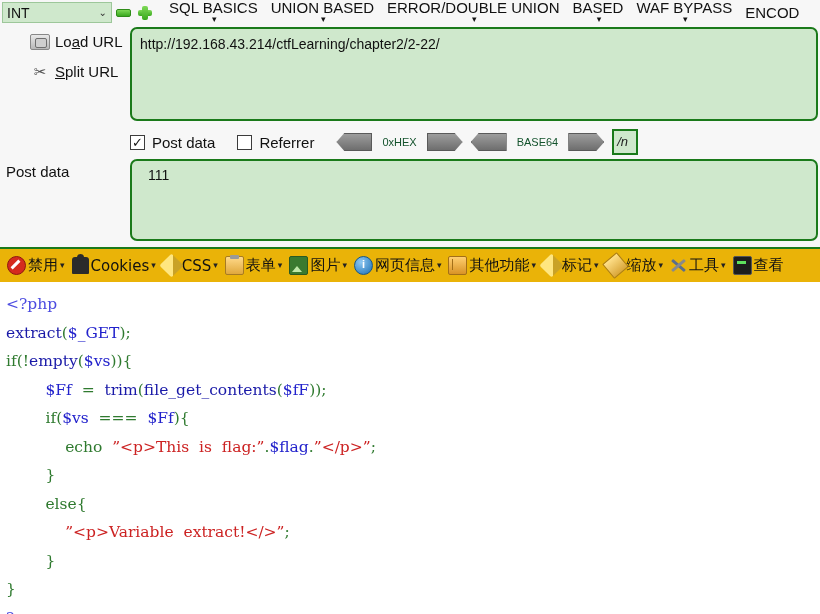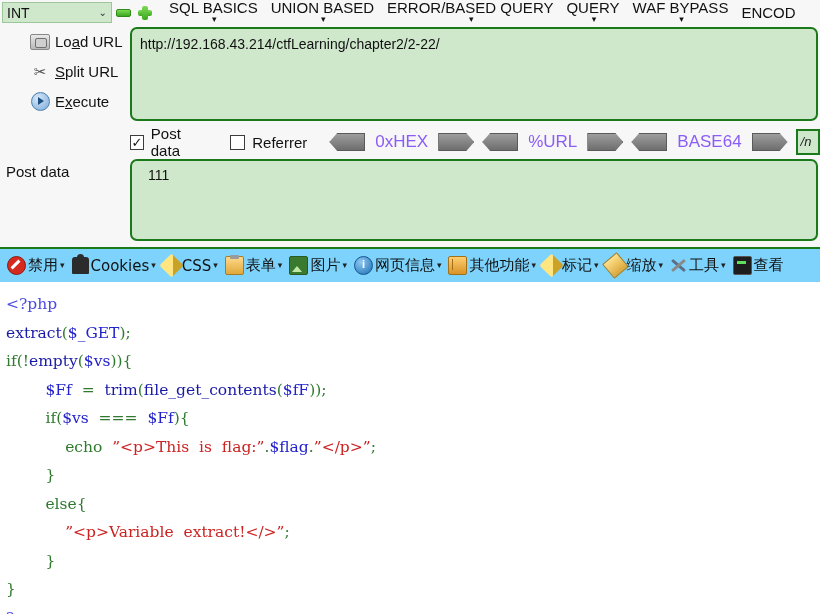--- a/index.html
+++ b/index.html
@@ -80,39 +80,39 @@
   .cb-label { font-size:15px; color:#111; margin-left:7px; }
 
   .enc-group { display:flex; align-items:center; margin-right:8px; }
   .arrow-l, .arrow-r {
     width:34px; height:16px; position:relative;
     background:linear-gradient(#9d9d9d,#6e6e6e);
     border:1px solid #5a5a5a;
   }
   .arrow-l { clip-path: polygon(22% 0%, 100% 0%, 100% 100%, 22% 100%, 0% 50%); }
   .arrow-r { clip-path: polygon(0% 0%, 78% 0%, 100% 50%, 78% 100%, 0% 100%); }
-  .enc-label { font-size:17px; color:#8b5cf6; margin:0 10px; white-space:nowrap; }
+  .enc-label { font-size:11px; color:#14532d; margin:0 10px; white-space:nowrap; }
 
   .tail-input {
     width:26px; height:26px; background:#cfe8cc; border:2px solid #1a7a1a;
     box-sizing:border-box; font-size:13px; font-style:italic; color:#222;
     padding-left:3px; line-height:22px; overflow:hidden;
   }
 
   .post-label { position:absolute; left:6px; top:138px; font-size:15px; color:#111; }
   .post-box {
     position:absolute; left:130px; top:134px; width:688px; height:82px;
     background:#cfe8cc; border:2px solid #1a7a1a; border-radius:7px;
     box-sizing:border-box; padding:6px 16px; font-size:14px; color:#111;
   }
 
   
   .devbar {
     position:absolute; left:0; top:247px; width:820px; height:33px;
-    background:#7dd3fc; border-top:2px solid #1a7a1a; border-bottom:1px solid #c8c8c8;
+    background:#eab308; border-top:2px solid #1a7a1a; border-bottom:1px solid #c8c8c8;
     display:flex; align-items:center; overflow:hidden;
   }
   .dev-item { display:flex; align-items:center; margin-left:7px; white-space:nowrap; }
   .dev-text { font-size:15px; color:#111; font-family:"DejaVu Sans", sans-serif; }
   .dev-caret { font-size:9px; margin-left:2px; position:relative; top:-1px; color:#222; }
   .dv-ico { width:17px; height:17px; margin-right:2px; position:relative; flex:none; }
 
   .ic-ban { border-radius:50%; background:#d52b1e; border:1px solid #8d1711; }
   .ic-ban::after { content:""; position:absolute; left:2px; top:6px; width:11px; height:3px;
                    background:#fff; transform:rotate(-45deg); }
@@ -179,25 +179,25 @@
     <div id="menu-items" style="display:flex;align-items:center;">
         <div class="menu-item">
           <span>SQL BASICS</span>
           <span class="caret">▾</span>
         </div>
         <div class="menu-item">
           <span>UNION BASED</span>
           <span class="caret">▾</span>
         </div>
         <div class="menu-item">
-          <span>ERROR/BASED QUERY</span>
-          <span class="caret">▾</span>
-        </div>
-        <div class="menu-item">
-          <span>QUERY</span>
+          <span>ERROR/DOUBLE UNION</span>
+          <span class="caret">▾</span>
+        </div>
+        <div class="menu-item">
+          <span>BASED</span>
           <span class="caret">▾</span>
         </div>
         <div class="menu-item">
           <span>WAF BYPASS</span>
           <span class="caret">▾</span>
         </div>
         <div class="menu-item">
           <span>ENCOD</span>
         </div>
       </div>
@@ -210,26 +210,20 @@
           <div class="act-ico">
             <span class="disk-ico"></span>
           </div>
           <div class="act-label">Lo<u>a</u>d URL</div>
         </div>
         <div class="act-row">
           <div class="act-ico">
             <span class="scissor-ico">✂</span>
           </div>
           <div class="act-label"><u>S</u>plit URL</div>
-        </div>
-        <div class="act-row">
-          <div class="act-ico">
-            <span class="play-ico"></span>
-          </div>
-          <div class="act-label">E<u>x</u>ecute</div>
         </div>
       </div>
 
     <div class="url-box">http://192.168.43.214/ctfLearning/chapter2/2-22/</div>
 
     <div class="opt-row">
       <div class="cb-wrap">
         <span class="cb">✓</span>
         <span class="cb-label">Post data</span>
       </div>
@@ -238,25 +232,20 @@
         <span class="cb-label">Referrer</span>
       </div>
       <div id="encoders" style="display:flex;align-items:center;">
           <div class="enc-group">
             <div class="arrow-l"></div>
             <div class="enc-label">0xHEX</div>
             <div class="arrow-r"></div>
           </div>
           <div class="enc-group">
             <div class="arrow-l"></div>
-            <div class="enc-label">%URL</div>
-            <div class="arrow-r"></div>
-          </div>
-          <div class="enc-group">
-            <div class="arrow-l"></div>
             <div class="enc-label">BASE64</div>
             <div class="arrow-r"></div>
           </div>
         </div>
       <div class="tail-input">/n</div>
     </div>
 
     <div class="post-label">Post data</div>
     <div class="post-box">111</div>
   </div>

